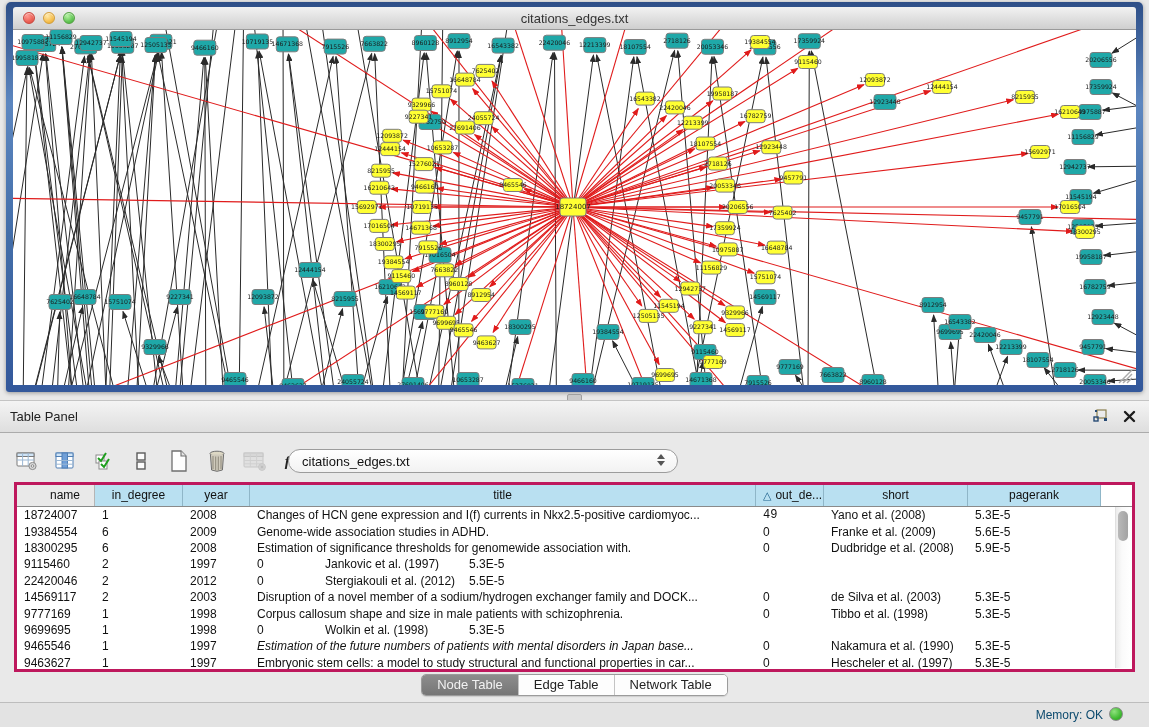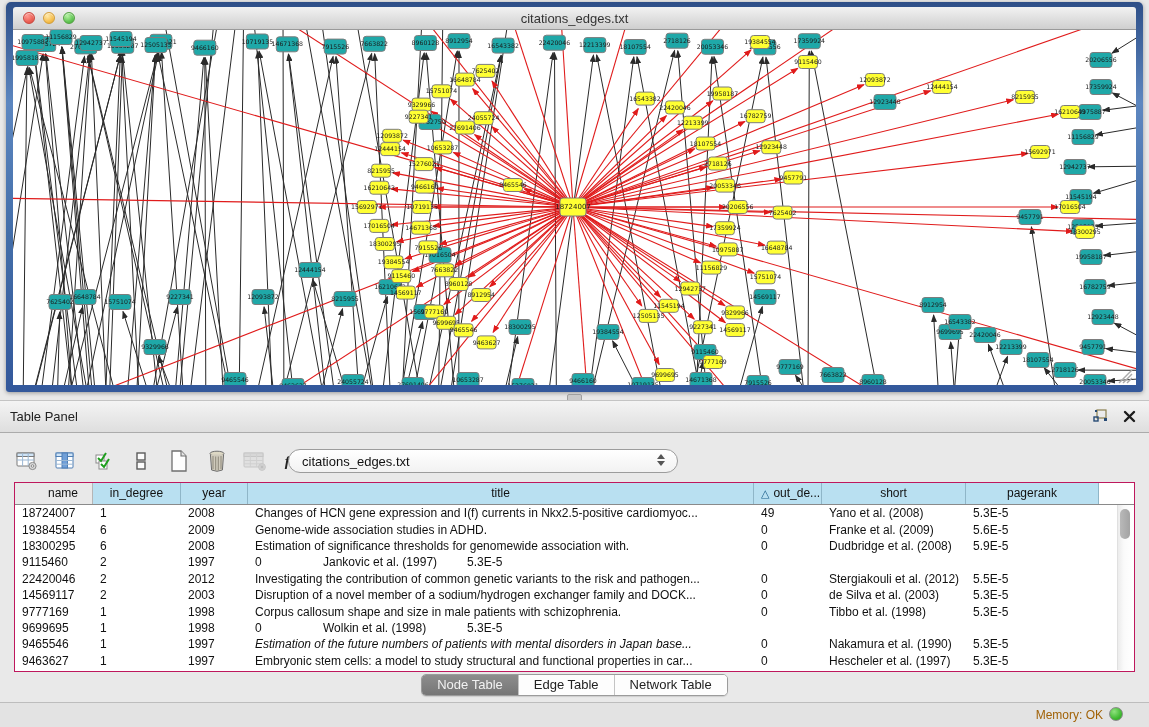--- a/index.html
+++ b/index.html
@@ -66,21 +66,21 @@
     box-sizing:border-box;display:flex;align-items:center;
     font-size:13px;color:#111;padding-left:13px;
   }
   .combo-arrows{position:absolute;right:12px;top:4px;display:flex;flex-direction:column;gap:2px;}
   .combo-arrows span{width:0;height:0;border-left:4px solid transparent;border-right:4px solid transparent;display:block;}
   .arr-up{border-bottom:5px solid #555;}
   .arr-dn{border-top:5px solid #555;}
   
   .table-box{
     position:absolute;left:14px;top:482px;width:1121px;height:190px;
-    background:#fff;border:1px solid #be185d;box-sizing:border-box;overflow:hidden;
+    background:#fff;border:3px solid #be185d;box-sizing:border-box;overflow:hidden;
   }
   .thead{display:flex;height:21px;border-bottom:1px solid #8a8a8a;}
   .th{
     font-size:12px;color:#111;line-height:21px;box-sizing:border-box;
     overflow:hidden;white-space:nowrap;text-align:center;
     background:#b9e0f1;border-right:1px solid #8fb6c8;
   }
   .th.gray{background:#e9e9e9;border-right:1px solid #b5b5b5;text-align:right;padding-right:14px;}
   .th .sort{display:inline-block;margin-right:4px;color:#1b5e8a;font-size:11px;}
   .tbody{position:relative;}
@@ -111,21 +111,21 @@
     font-size:13px;height:20px;line-height:20px;padding:0 15px;color:#222;background:#fdfdfd;
     border:none;border-left:1px solid #c4c4c4;
   }
   .seg-btn:first-child{border-left:none;text-align:right;}
   .seg-btn.active{background:linear-gradient(#8d8d8d,#767676);color:#f2f2f2;}
   
   .statusbar{
     position:absolute;left:0;top:702px;width:1149px;height:25px;
     background:#e3e3e3;border-top:1px solid #bdbdbd;
   }
-  .memory{position:absolute;right:46px;top:5px;font-size:12px;color:#a16207;}
+  .memory{position:absolute;right:46px;top:5px;font-size:12px;color:#0c4a6e;}
   .mem-dot{
     position:absolute;right:26px;top:4px;width:14px;height:14px;border-radius:50%;
     background:radial-gradient(circle at 35% 30%,#8fe27e,#3cb72e 65%,#2f9c24);
     border:1px solid #8a8a8a;box-sizing:border-box;
   }
 </style>
 </head>
 <body>
 
 <div class="net-window">
@@ -1019,21 +1019,21 @@
       <div class="th" style="width: 144px;">short</div>
       <div class="th" style="width: 133px;">pagerank</div>
       <div class="th" style="flex: 1 1 0%; background: rgb(255, 255, 255); border-right: none;"></div>
     </div>
   <div class="tbody" id="tbody">
       <div class="tr">
         <div class="td" style="width: 78px;">18724007</div>
         <div class="td" style="width: 88px;">1</div>
         <div class="td" style="width: 67px;">2008</div>
         <div class="td" style="width: 506px;">Changes of HCN gene expression and I(f) currents in Nkx2.5-positive cardiomyoc...</div>
-        <div class="td" style="width: 68px;">49</div>
+        <div class="td" style="width: 68px; font-family: Liberation Mono, monospace;">49</div>
         <div class="td" style="width: 144px;">Yano et al. (2008)</div>
         <div class="td" style="width: 133px;">5.3E-5</div>
       </div>
       <div class="tr">
         <div class="td" style="width: 78px;">19384554</div>
         <div class="td" style="width: 88px;">6</div>
         <div class="td" style="width: 67px;">2009</div>
         <div class="td" style="width: 506px;">Genome-wide association studies in ADHD.</div>
         <div class="td" style="width: 68px;">0</div>
         <div class="td" style="width: 144px;">Franke et al. (2009)</div>
@@ -1053,21 +1053,20 @@
         <div class="td" style="width: 88px;">2</div>
         <div class="td" style="width: 67px;">1997</div>
         <div class="td" style="width: 68px;">0</div>
         <div class="td" style="width: 144px;">Jankovic et al. (1997)</div>
         <div class="td" style="width: 133px;">5.3E-5</div>
       </div>
       <div class="tr">
         <div class="td" style="width: 78px;">22420046</div>
         <div class="td" style="width: 88px;">2</div>
         <div class="td" style="width: 67px;">2012</div>
-        <div class="td" style="width: 506px;">Investigating the contribution of common genetic variants to the risk and pathogen...</div>
         <div class="td" style="width: 68px;">0</div>
         <div class="td" style="width: 144px;">Stergiakouli et al. (2012)</div>
         <div class="td" style="width: 133px;">5.5E-5</div>
       </div>
       <div class="tr">
         <div class="td" style="width: 78px;">14569117</div>
         <div class="td" style="width: 88px;">2</div>
         <div class="td" style="width: 67px;">2003</div>
         <div class="td" style="width: 506px;">Disruption of a novel member of a sodium/hydrogen exchanger family and DOCK...</div>
         <div class="td" style="width: 68px;">0</div>

